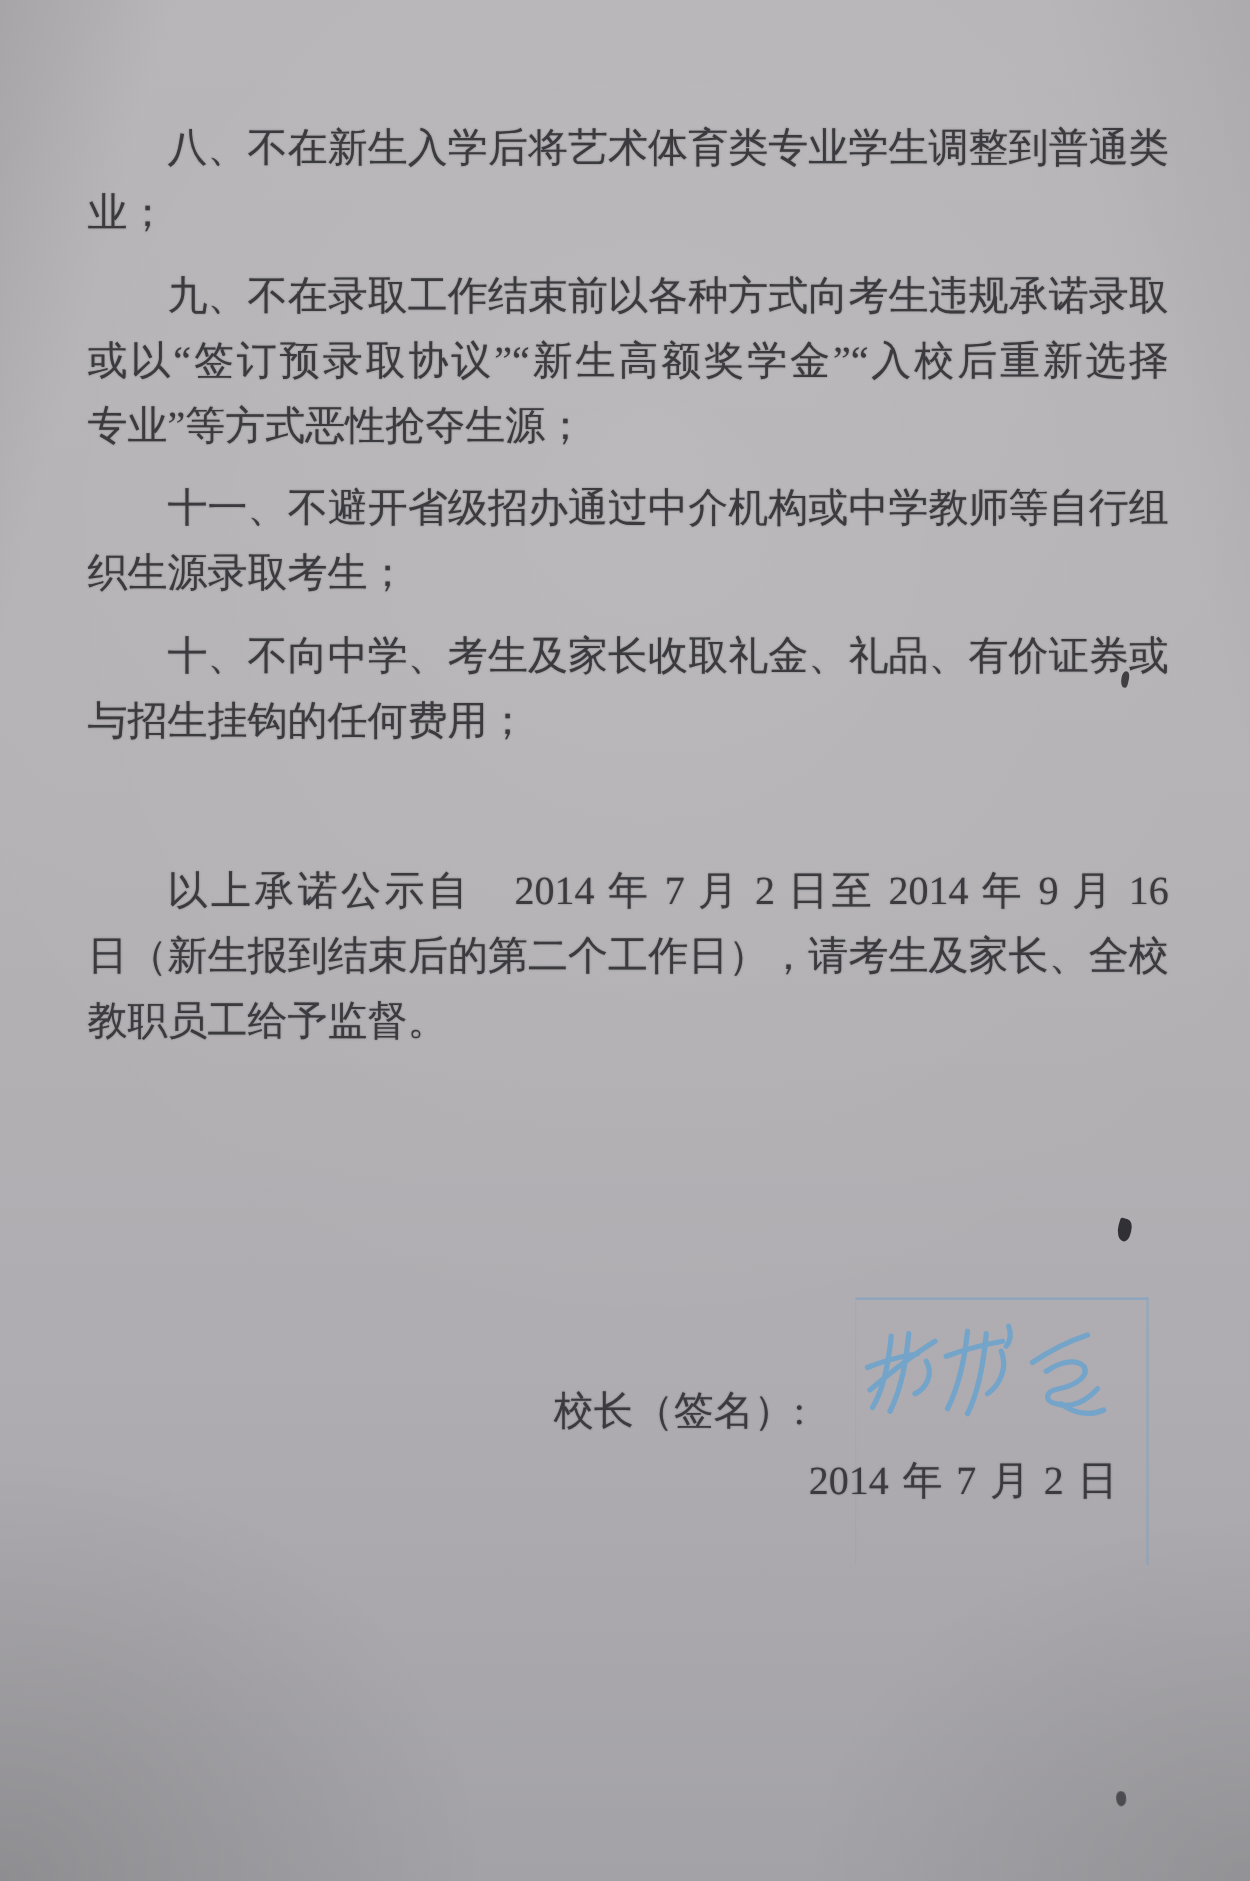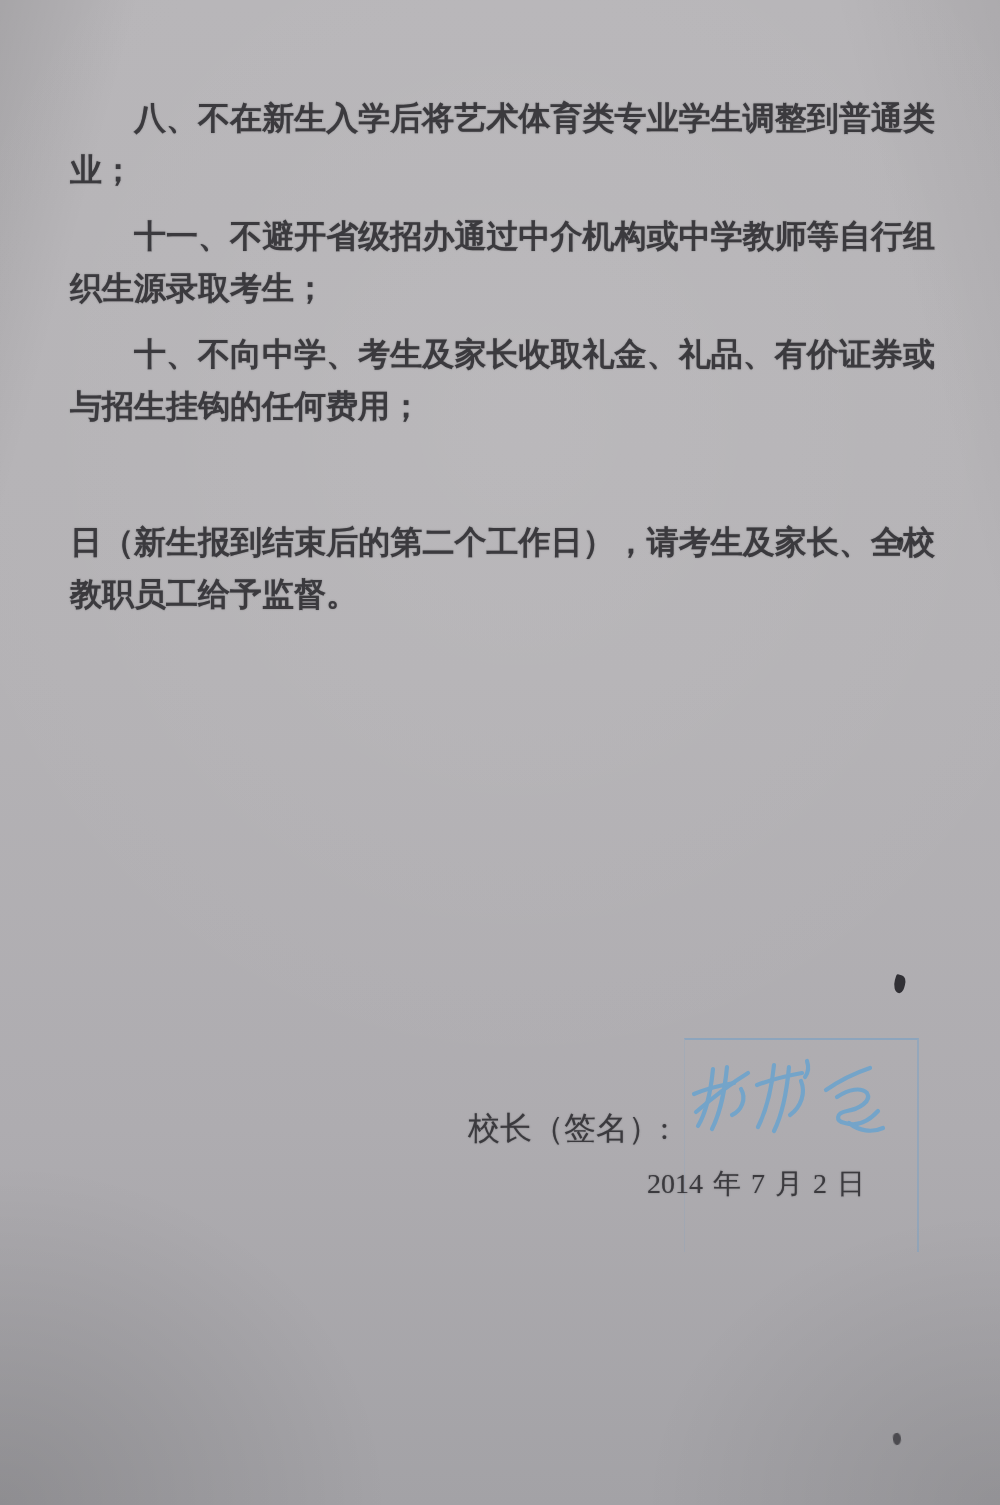--- a/index.html
+++ b/index.html
@@ -15,41 +15,40 @@
       radial-gradient(90% 65% at 52% 28%, rgba(255,255,255,0.07), rgba(255,255,255,0) 70%),
       linear-gradient(105deg, rgba(0,0,0,0.09) 0%, rgba(0,0,0,0) 10%),
       linear-gradient(255deg, rgba(0,0,0,0.06) 0%, rgba(0,0,0,0) 12%),
       linear-gradient(180deg, #b7b5b8 0%, #b4b2b5 45%, #aeacb0 75%, #a3a2a6 100%);
   }
   .text-block {
     position:absolute; left:70px; top:92px; width:865px;
     font-size:32px;
     text-shadow:0 0 1.5px rgba(59,58,62,0.55);
   }
-  .para { margin:0 0 14px 0;font-weight:bold; }
+  .para { margin:0 0 14px 0; }
   .para:last-child { margin-bottom:0; }
   .line {
     height:52px; line-height:52px;
     white-space:nowrap;
     text-align:justify;
     text-align-last:justify;
   }
   .line.end { text-align-last:left; }
   .line.indent { text-indent:64px; }
   .closing { margin-top:84px; }
   .sig-label {
     position:absolute; left:443px; top:1106px;
     font-size:32px; line-height:44px;
     text-shadow:0 0 1.5px rgba(59,58,62,0.55);
     white-space:nowrap;
-    margin-left:25px;
   }
   .date-line {
     position:absolute; left:647px; top:1166px;
-    font-size:28px; line-height:36px; word-spacing:3px;
+    font-size:32px; line-height:36px; word-spacing:3px;
     text-shadow:0 0 1.5px rgba(59,58,62,0.55);
     white-space:nowrap;
   }
   .stamp-box {
     position:absolute; left:684px; top:1038px; width:232px; height:212px;
     border-top:2px solid rgba(108,158,202,0.50);
     border-right:2px solid rgba(108,158,202,0.38);
     border-left:1px solid rgba(108,158,202,0.16);
   }
   .signature-svg { position:absolute; left:688px; top:1058px; }
@@ -63,35 +62,41 @@
 
 <div class="page">
 
   <div class="text-block">
 
     <div class="para">
       <div class="line indent">八、不在新生入学后将艺术体育类专业学生调整到普通类</div>
       <div class="line end">业；</div>
     </div>
 
+    <div class="para">
+      <div class="line indent">九、不在录取工作结束前以各种方式向考生违规承诺录取</div>
+      <div class="line">或以“签订预录取协议”“新生高额奖学金”“入校后重新选择</div>
+      <div class="line end">专业”等方式恶性抢夺生源；</div>
+    </div>
 
     <div class="para">
       <div class="line indent">十一、不避开省级招办通过中介机构或中学教师等自行组</div>
       <div class="line end">织生源录取考生；</div>
     </div>
 
     <div class="para">
       <div class="line indent">十、不向中学、考生及家长收取礼金、礼品、有价证券或</div>
       <div class="line end">与招生挂钩的任何费用；</div>
     </div>
 
     <div class="para">
     </div>
 
     <div class="para closing">
+      <div class="line indent">以上承诺公示自　2014 年 7 月 2 日至 2014 年 9 月 16</div>
       <div class="line">日（新生报到结束后的第二个工作日），请考生及家长、全校</div>
       <div class="line end">教职员工给予监督。</div>
     </div>
 
   </div>
 
   <div class="sig-label">校长（签名）:</div>
 
   <div class="stamp-box"></div>
 

